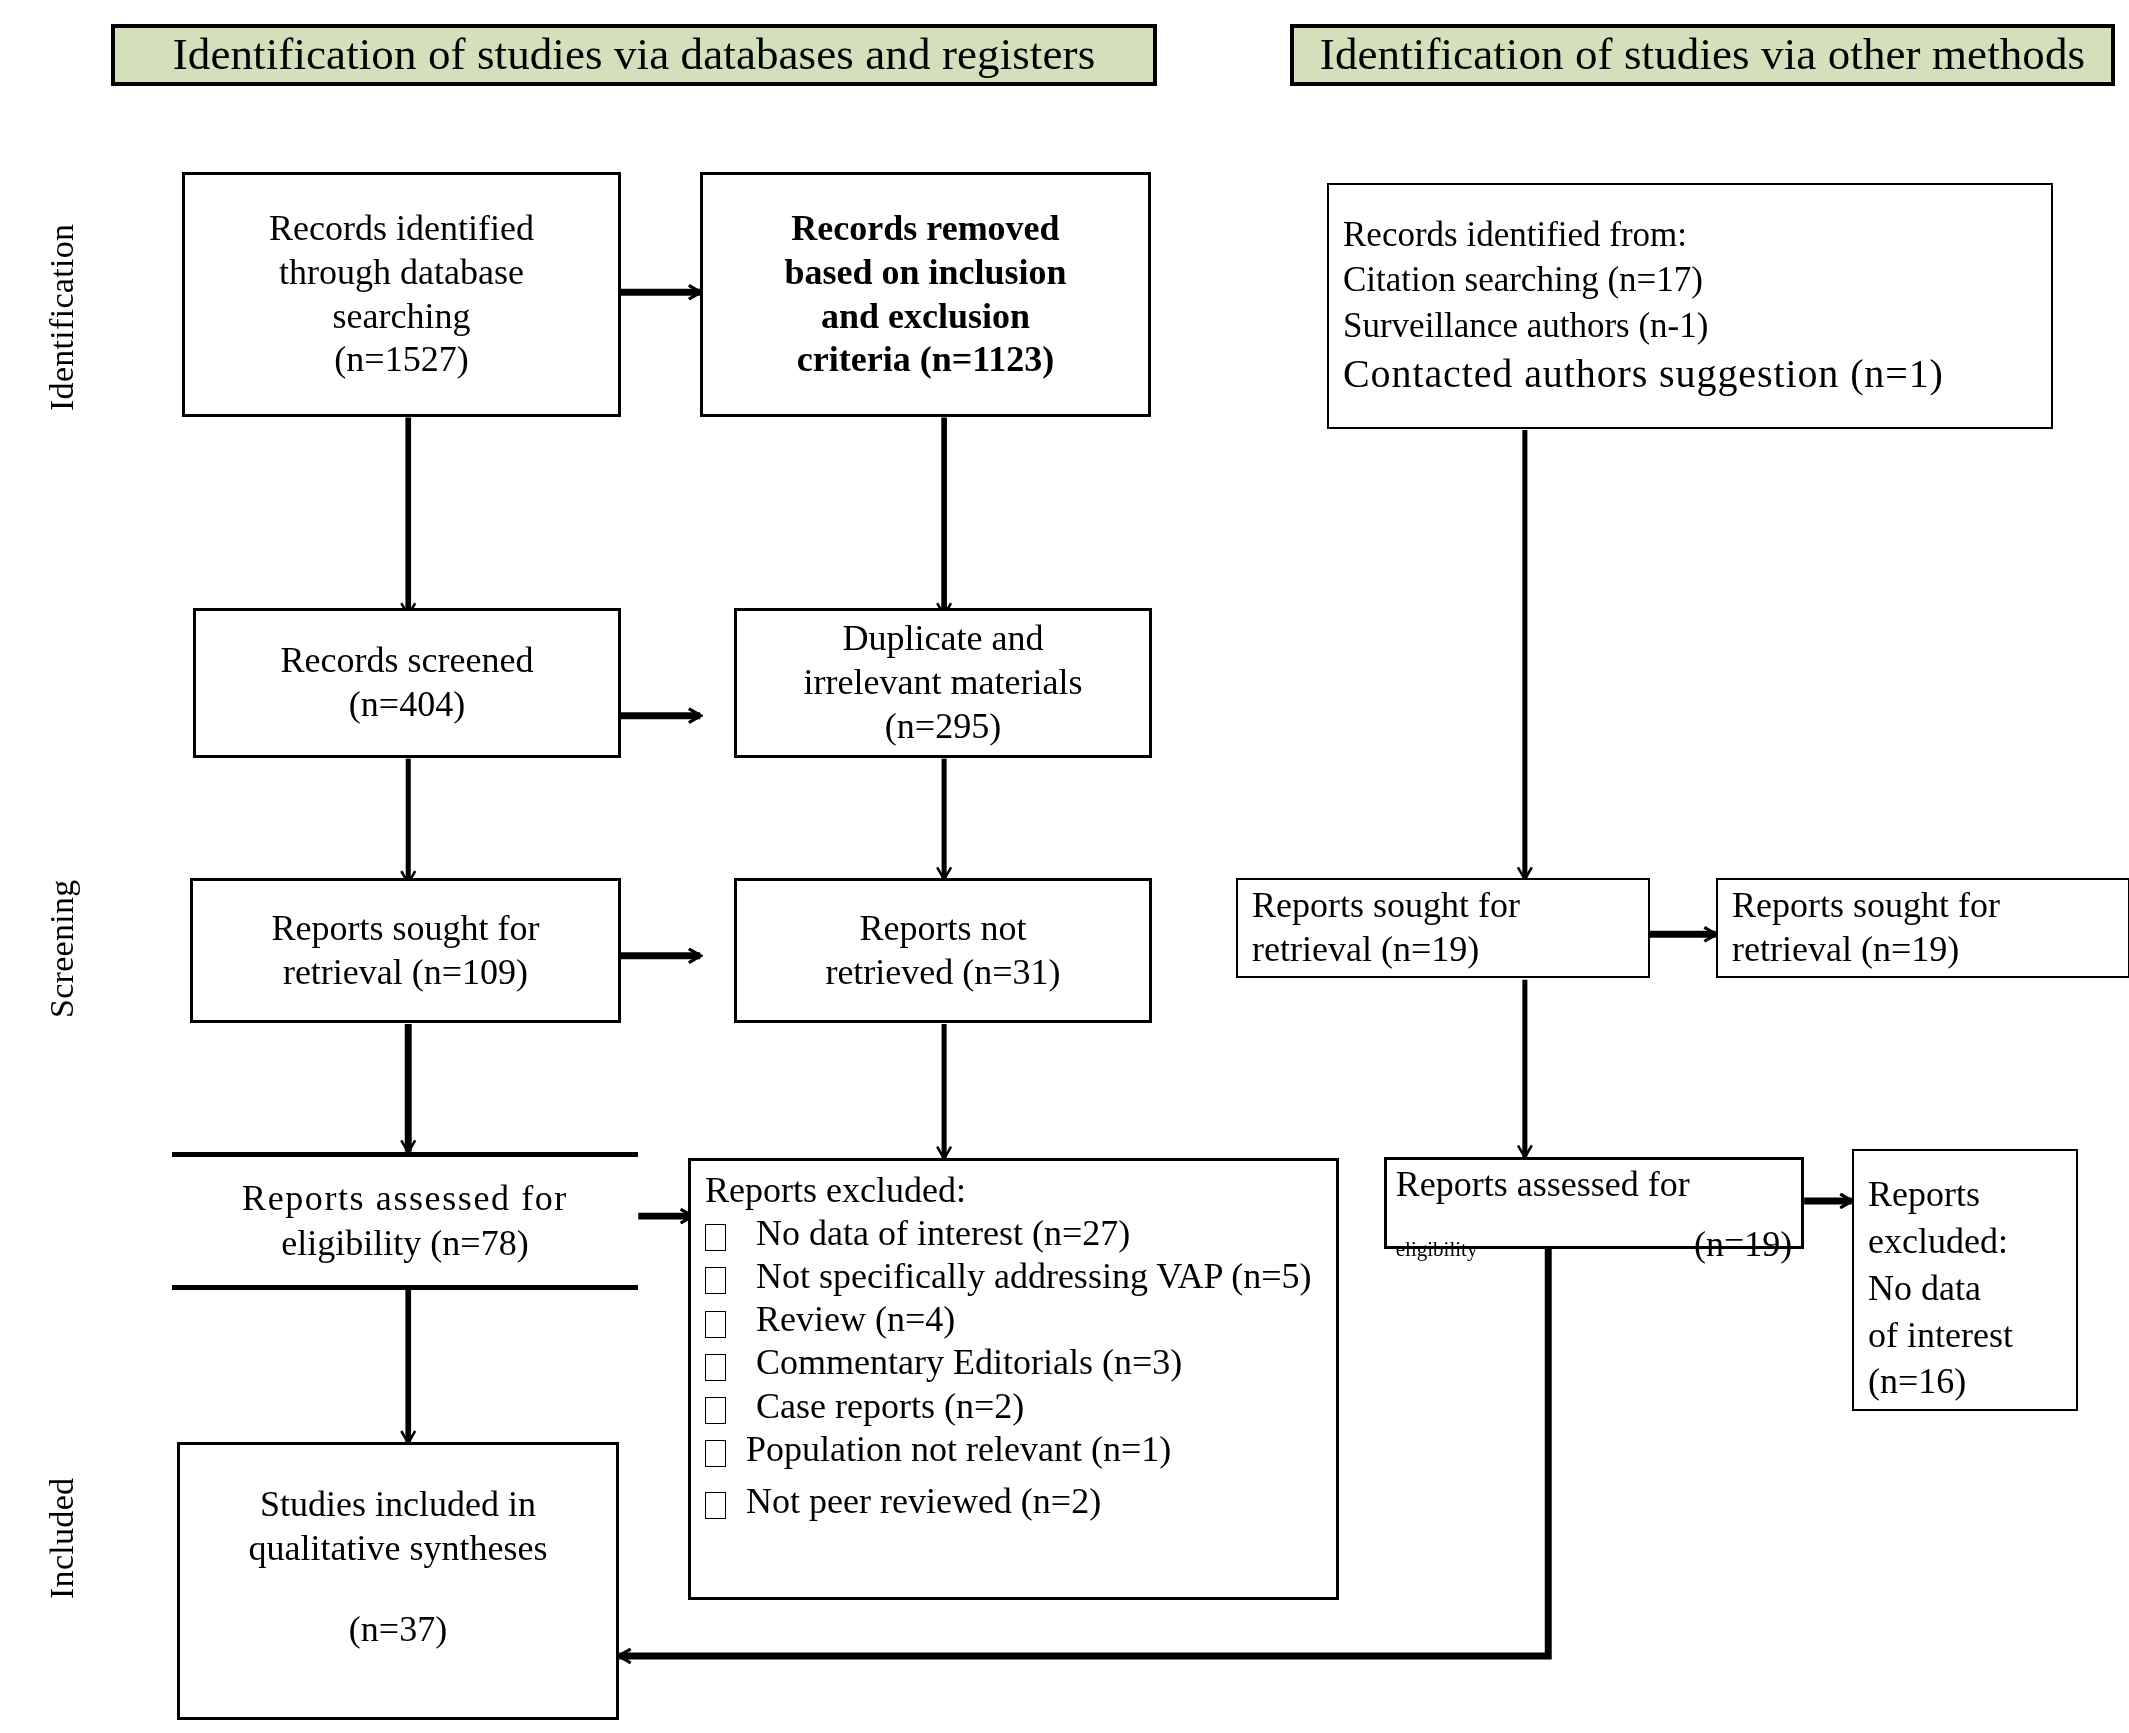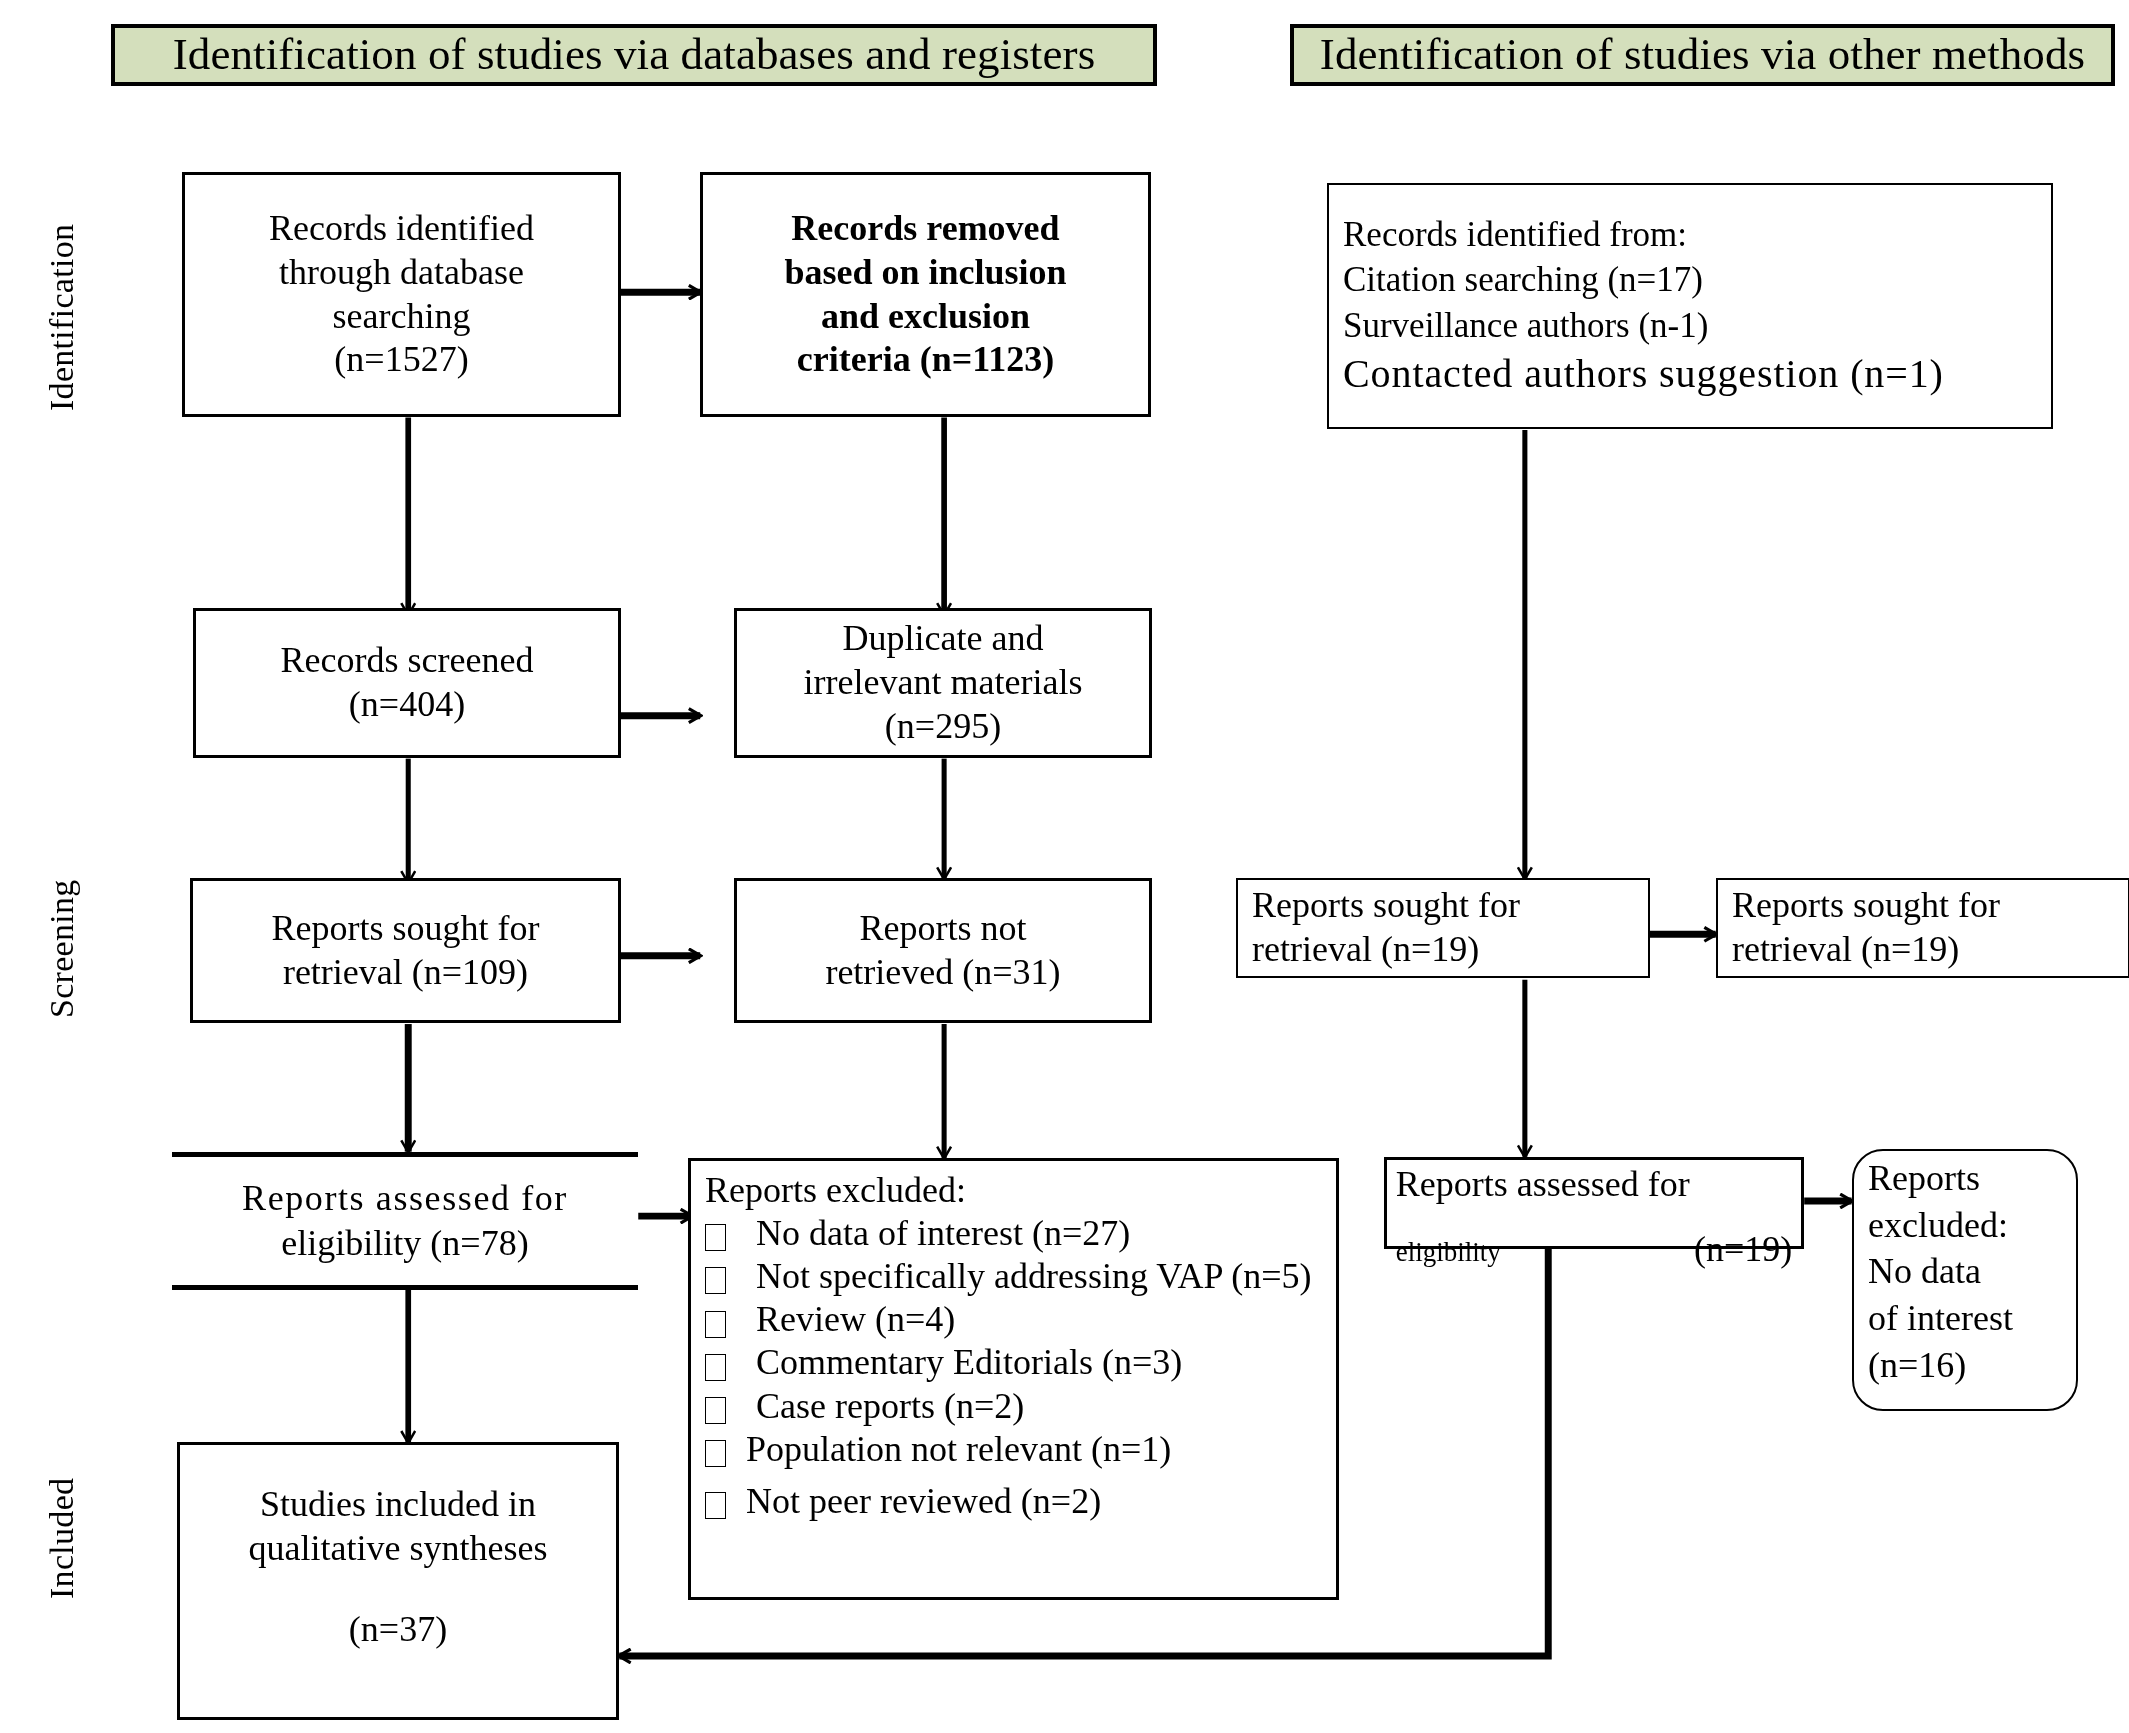--- a/index.html
+++ b/index.html
@@ -100,21 +100,21 @@
   }
   .exc-text { flex:1 1 auto; }
   .exc-text.just { text-align:justify; text-align-last:left; }
 
   
   .elig19 { position:absolute; box-sizing:border-box; background:#fff;
             border:3.2px solid #000; font-size:36px; line-height:1.18;
             padding:2.5px 8.8px; }
   .elig19 .r1 { display:block; }
   .elig19 .r2 { display:flex; justify-content:space-between; align-items:baseline; }
-  .elig19 .small { font-size:27px;margin-top:32px; }
+  .elig19 .small { font-size:21px;margin-top:32px; }
 
   
   #wires { position:absolute; left:0; top:0; width:2129px; height:1734px; pointer-events:none; }
 </style>
 </head>
 <body>
 
 <div id="canvas">
 
   <div class="banner" style="left:111px; top:24px; width:1046px; height:62px;">
@@ -295,21 +295,21 @@
   </div>
 
   <div class="elig19" style="left:1384px; top:1157px; width:420px; height:92px;">
     <span class="r1">Reports assessed for</span>
     <span class="r2">
       <span class="small">eligibility</span>
       <span>(n=19)</span>
     </span>
   </div>
 
-  <div class="box left thin" style="left:1852px; top:1149px; width:226px; height:262px; justify-content:flex-start; line-height:1.30;border-radius:31px;">
+  <div class="box left thin" style="left:1852px; top:1149px; width:226px; height:262px; justify-content:flex-end; line-height:1.30;">
     <span class="ln">Reports</span>
     <span class="ln">excluded:</span>
     <span class="ln">No   data</span>
     <span class="ln">of interest</span>
     <span class="ln">(n=16)</span>
   </div>
 
 </div>
 
 

